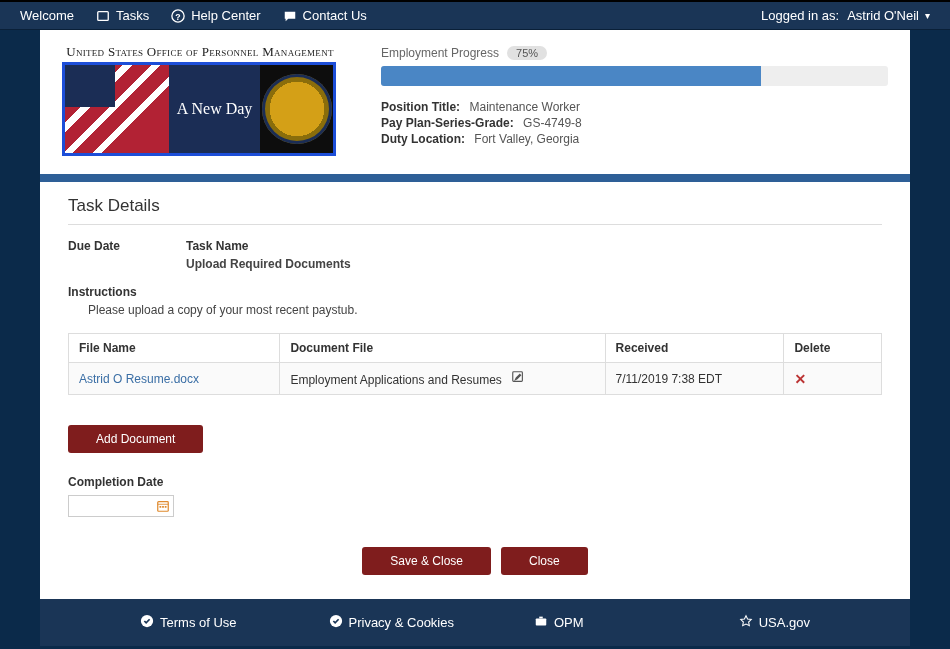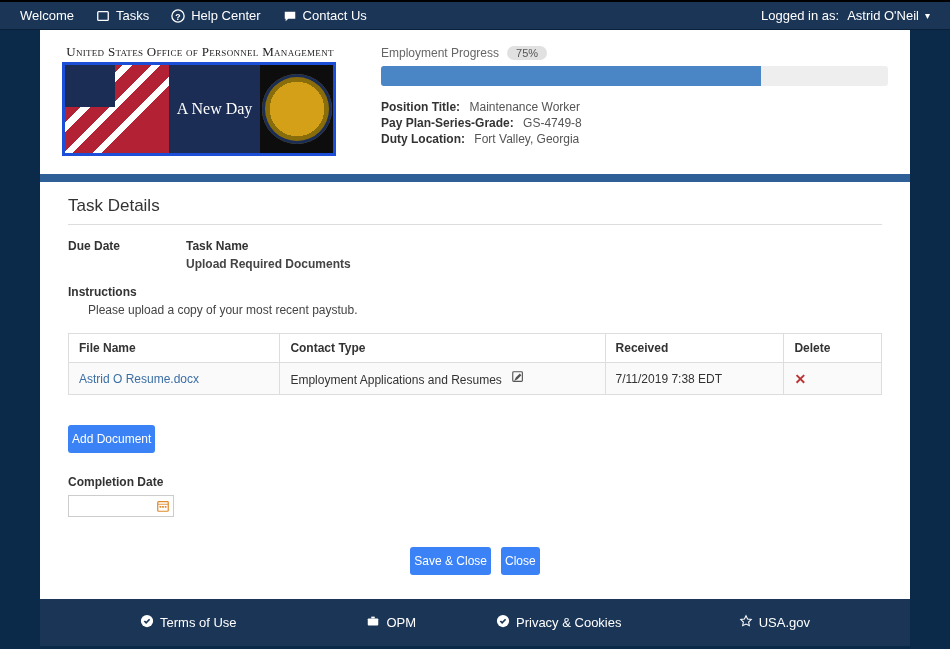--- a/index.html
+++ b/index.html
@@ -80,21 +80,21 @@
   .detail-col2-head { font-weight:bold; font-size:12px; margin-bottom:4px;}
   .detail-col2-val { font-size:12px; color:#444;font-weight:bold; }
   .instr-head { font-weight:bold; font-size:12px; margin-bottom:4px; }
   .instr-text { font-size:12px; color:#444; margin-bottom:16px;margin-left:20px; }
   table.doc-table { width:100%; border-collapse:collapse; font-size:12px; border:1px solid #ddd; margin-bottom:30px;}
   table.doc-table th { text-align:left; background:#fff; border:1px solid #ddd; padding:7px 10px; font-weight:bold;}
   table.doc-table td { border:1px solid #ddd; padding:7px 10px; background:#fafafa;}
   .file-link { color:#3a6ea5; text-decoration:none; cursor:pointer;}
   .edit-icon { color:#555; margin-left:6px; cursor:pointer;}
   .delete-x { color:#b33; font-weight:bold; cursor:pointer; font-size:14px;}
-  .btn { background:#3b82f6; color:#fff; border:none; padding:7px 4px; border-radius:3px; font-size:12px; cursor:pointer;}
+  .btn { background:#7f1d1d; color:#fff; border:none; padding:7px 28px; border-radius:3px; font-size:12px; cursor:pointer;}
   .btn-row-center { display:flex; justify-content:center; gap:10px; margin-top:30px;}
   .comp-label { font-weight:bold; font-size:12px; margin-bottom:6px; display:block;}
   .comp-input-wrap { position:relative; width:106px; }
   .comp-input { width:100%; height:22px; border:1px solid #ccc; padding:2px 22px 2px 4px; font-size:12px;}
   .cal-icon { position:absolute; right:3px; top:3px; width:16px; height:16px; cursor:pointer; color:#e08a2e; display:inline-flex; align-items:center; justify-content:center;}
   .footer {
     background:#1a3556;
     height:47px;
     display:flex;
     align-items:center;
@@ -200,21 +200,21 @@
         <div class="detail-col2-val">Upload Required Documents</div>
       </div>
     </div>
     <div class="instr-head">Instructions</div>
     <div class="instr-text">Please upload a copy of your most recent paystub.</div>
 
     <table class="doc-table">
       <thead>
         <tr>
           <th style="width:26%">File Name</th>
-          <th style="width:40%">Contact Type</th>
+          <th style="width:40%">Document File</th>
           <th style="width:22%">Received</th>
           <th style="width:12%">Delete</th>
         </tr>
       </thead>
       <tbody>
         <tr>
           <td><a class="file-link">Astrid O Resume.docx</a></td>
           <td>
             <span>Employment Applications and Resumes</span>
             <span class="edit-icon">
@@ -257,32 +257,32 @@
   <div class="footer">
     <div class="flink">
       <span><svg viewBox="0 0 16 16" fill="currentColor">
             <circle cx="8" cy="8" r="7"></circle>
             <path d="M5 8l2 2 4-4" stroke="#1a3556" fill="none" stroke-width="2"></path>
           </svg></span>
       <span>Terms of Use</span>
     </div>
     <div class="flink">
       <span><svg viewBox="0 0 16 16" fill="currentColor">
+            <circle cx="8" cy="8" r="7"></circle>
+            <path d="M5 8l2 2 4-4" stroke="#1a3556" fill="none" stroke-width="2"></path>
+          </svg></span>
+      <span>Privacy &amp; Cookies</span>
+    </div>
+    <div class="flink">
+      <span><svg viewBox="0 0 16 16" fill="currentColor">
             <rect x="2" y="5" width="12" height="8" rx="1"></rect>
             <rect x="6" y="3" width="4" height="2"></rect>
           </svg></span>
       <span>OPM</span>
     </div>
     <div class="flink">
-      <span><svg viewBox="0 0 16 16" fill="currentColor">
-            <circle cx="8" cy="8" r="7"></circle>
-            <path d="M5 8l2 2 4-4" stroke="#1a3556" fill="none" stroke-width="2"></path>
-          </svg></span>
-      <span>Privacy &amp; Cookies</span>
-    </div>
-    <div class="flink">
       <span><svg viewBox="0 0 16 16" fill="none" stroke="currentColor" stroke-width="1.2">
             <path d="M8 2l1.8 3.8 4.2.5-3 2.9.8 4.1L8 11.4l-3.8 1.9.8-4.1-3-2.9 4.2-.5z"></path>
           </svg></span>
       <span>USA.gov</span>
     </div>
   </div>
 </div>
 
 </body></html>

